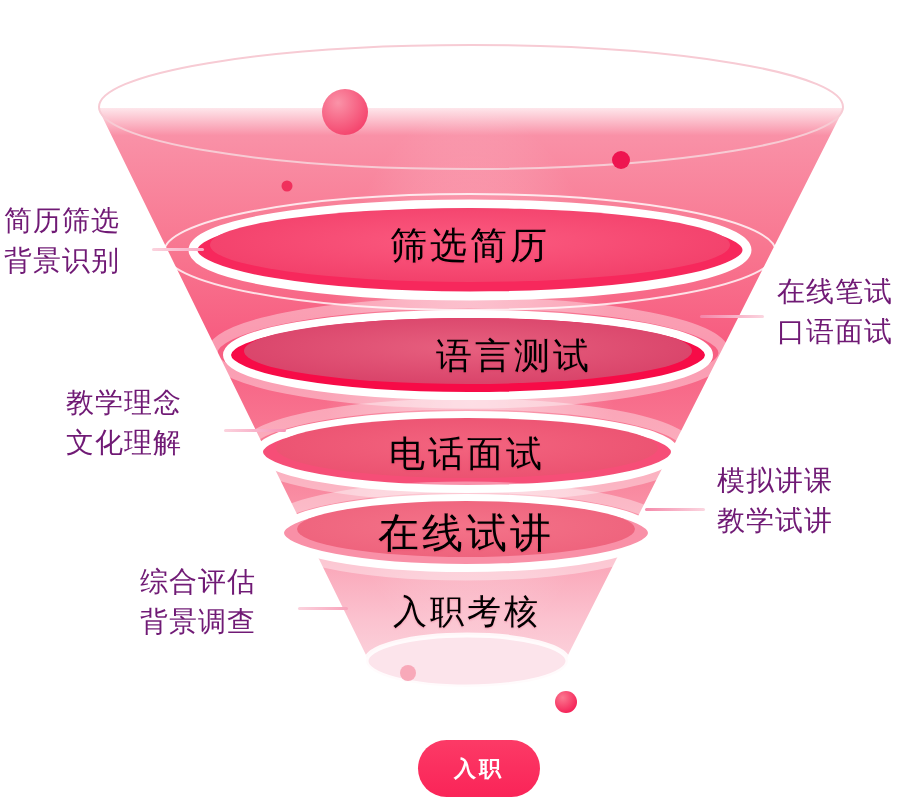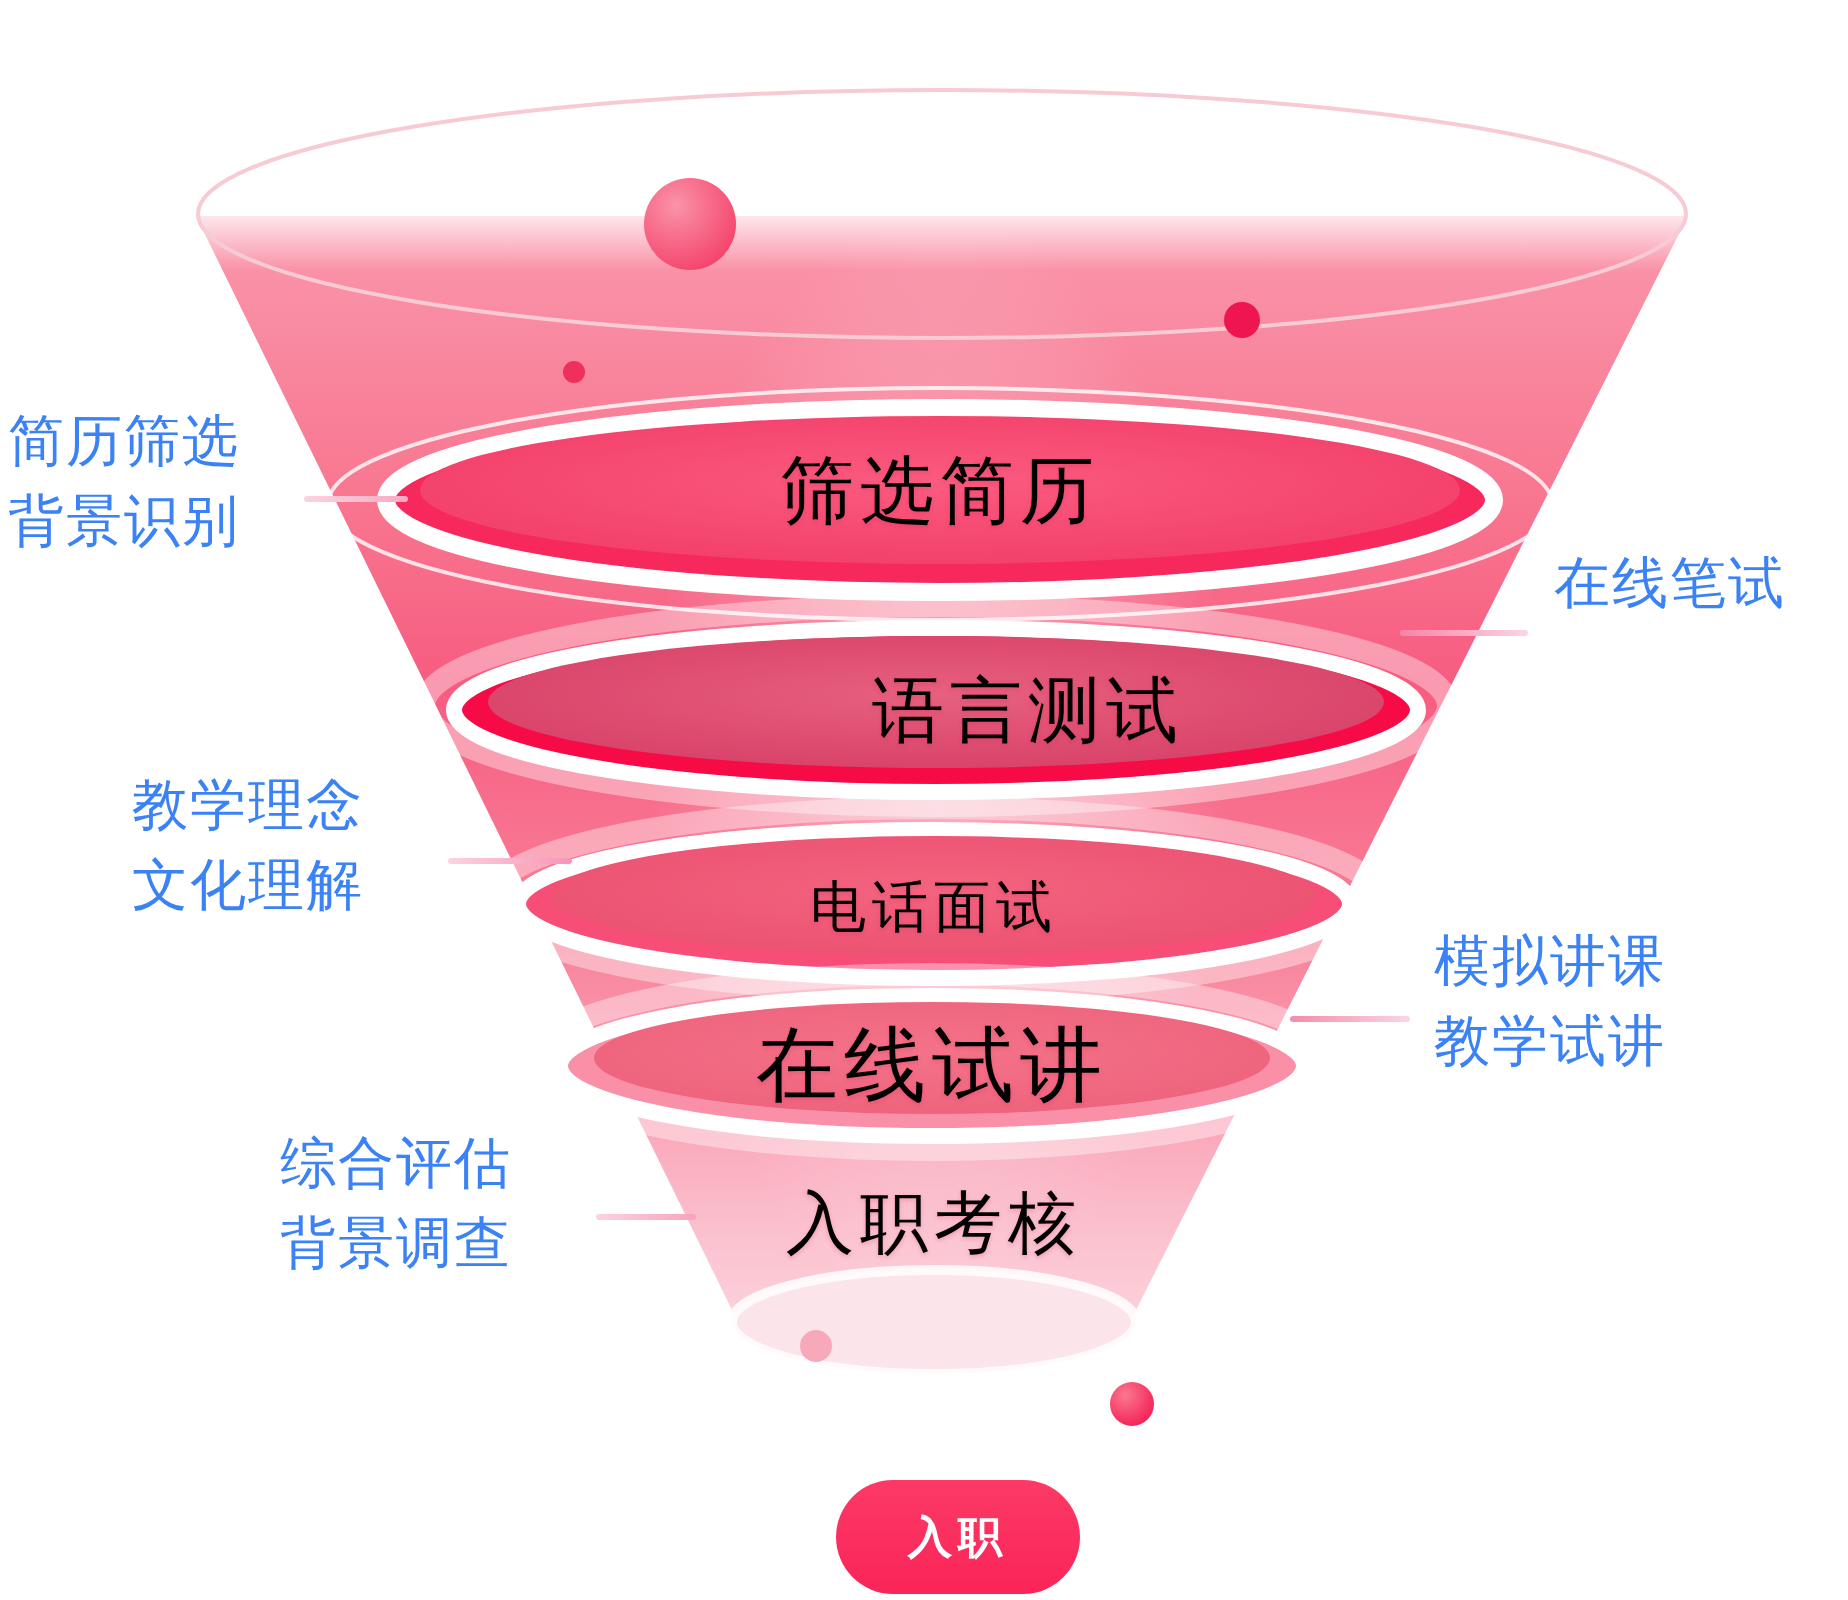--- a/index.html
+++ b/index.html
@@ -7,21 +7,21 @@
     position:relative;width:924px;height:800px;background:#ffffff;overflow:hidden;
     font-family:"Liberation Sans","DejaVu Sans",sans-serif;
   }
   .stage svg{position:absolute;left:0;top:0;}
   .band-label{
     position:absolute;transform:translate(-50%,-50%);
     color:#000000;font-weight:normal;letter-spacing:3px;white-space:nowrap;
     text-shadow:0 1px 2px rgba(220,30,80,0.25);
   }
   .side-label{
-    position:absolute;color:#3b82f6;font-size:28px;line-height:40px;
+    position:absolute;color:#701a75;font-size:28px;line-height:40px;
     letter-spacing:1px;white-space:nowrap;
   }
   .side-label span{display:block;}
   .connector{position:absolute;height:3px;border-radius:2px;}
   .pill{
     position:absolute;left:418px;top:740px;width:122px;height:57px;
     border-radius:29px;background:linear-gradient(180deg,#FC3A66,#FA2458);
     display:flex;align-items:center;justify-content:center;
     color:#ffffff;font-size:22px;font-weight:bold;letter-spacing:3px;
     cursor:pointer;
@@ -107,39 +107,40 @@
       <ellipse cx="466" cy="529" rx="169" ry="28" fill="url(#inner4)"></ellipse>
     </g>
 
     <ellipse cx="467" cy="661" rx="101" ry="26" fill="#FCE4EB" stroke="rgba(255,255,255,0.85)" stroke-width="5"></ellipse>
     <circle cx="408" cy="673" r="8" fill="#F8A9B9"></circle>
     <circle cx="566" cy="702" r="11" fill="url(#dotCGrad)"></circle>
   </svg>
 
   <div class="band-label" style="left:470px;top:246px;font-size:37px;">筛选简历</div>
   <div class="band-label" style="left:468px;top:356px;font-size:36px;margin-left:46px;">语言测试</div>
-  <div class="band-label" style="left:467px;top:454px;font-size:28px;">电话面试</div>
+  <div class="band-label" style="left:467px;top:454px;font-size:36px;">电话面试</div>
   <div class="band-label" style="left:466px;top:533px;font-size:41px;">在线试讲</div>
   <div class="band-label" style="left:467px;top:612px;font-size:34px;">入职考核</div>
 
   <div class="side-label" style="left:4px;top:201px;">
     <span>简历筛选</span>
     <span>背景识别</span>
   </div>
   <div class="side-label" style="left:140px;top:562px;">
     <span>综合评估</span>
     <span>背景调查</span>
   </div>
   <div class="side-label" style="left:66px;top:383px;">
     <span>教学理念</span>
     <span>文化理解</span>
   </div>
 
   <div class="side-label" style="left:777px;top:272px;">
     <span>在线笔试</span>
+    <span>口语面试</span>
   </div>
   <div class="side-label" style="left:717px;top:461px;">
     <span>模拟讲课</span>
     <span>教学试讲</span>
   </div>
 
   <div class="connector" style="left:152px;top:248px;width:52px;background:linear-gradient(90deg,#FBD3DE,#F9A9C3);"></div>
   <div class="connector" style="left:700px;top:315px;width:64px;background:linear-gradient(90deg,#F584A8,#FBD6E0);"></div>
   <div class="connector" style="left:224px;top:429px;width:62px;background:linear-gradient(90deg,#FBD3DE,#F795B7);"></div>
   <div class="connector" style="left:645px;top:508px;width:60px;background:linear-gradient(90deg,#F58BAB,#FBD6E0);"></div>

